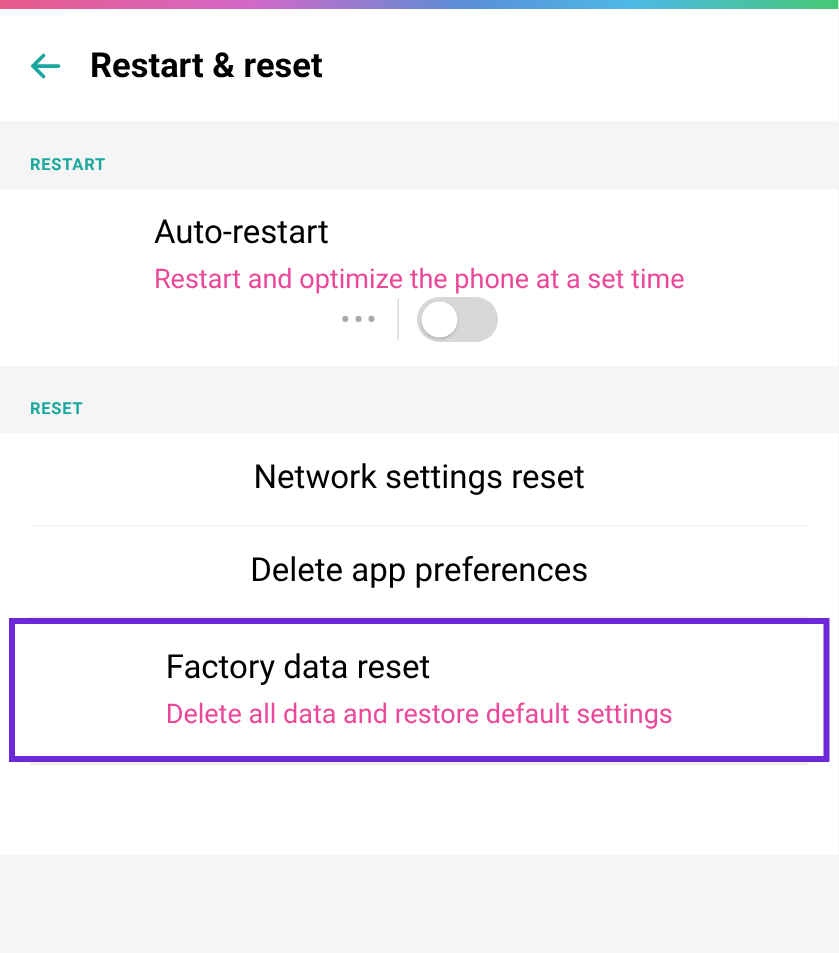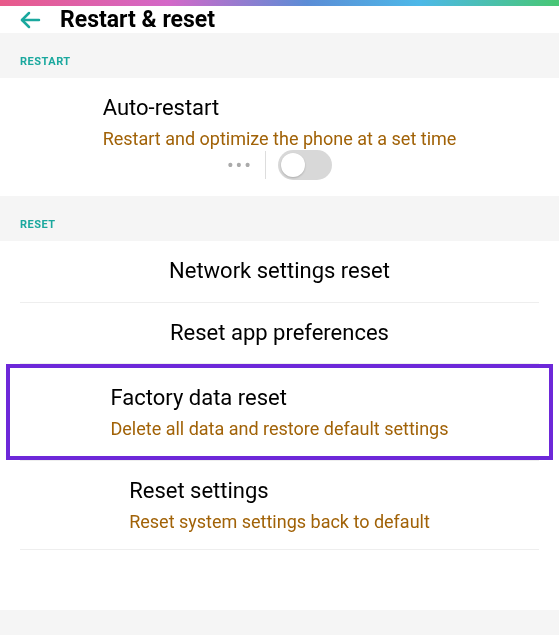--- a/index.html
+++ b/index.html
@@ -11,21 +11,21 @@
       position: relative;
     }
     .gradient-bar {
       width: 100%;
       height: 6px;
       background: linear-gradient(to right, #e85a8a 0%, #d468c8 30%, #5b8dd6 55%, #4db8e8 75%, #48c774 100%);
     }
     .header {
       display: flex;
       align-items: center;
-      padding: 0 18px;
+      padding: 24px 18px;
       background: #fff;
       text-align: right;
     }
     .back-arrow {
       width: 24px;
       height: 24px;
       margin-right: 18px;
       color: #1aa89e;
     }
     .header-title {
@@ -52,21 +52,21 @@
     .item-content {
       flex: 1;
     }
     .item-title {
       font-size: 22px;
       color: #000;
       line-height: 1.3;
     }
     .item-subtitle {
       font-size: 18px;
-      color: #a16207;
+      color: #ec4899;
       margin-top: 4px;
       line-height: 1.3;
     }
     .item-actions {
       display: flex;
       align-items: center;
       gap: 12px;
     }
     .dots {
       color: #aaa;
@@ -145,34 +145,28 @@
 <div style="background:#fff">
   <div class="item">
     <div class="item-content">
       <div class="item-title">Network settings reset</div>
     </div>
   </div>
   <div class="list-divider"></div>
 
   <div class="item">
     <div class="item-content">
-      <div class="item-title">Reset app preferences</div>
+      <div class="item-title">Delete app preferences</div>
     </div>
   </div>
   <div class="list-divider"></div>
 
   <div class="item highlighted">
     <div class="item-content">
       <div class="item-title">Factory data reset</div>
       <div class="item-subtitle">Delete all data and restore default settings</div>
     </div>
   </div>
   <div class="list-divider"></div>
 
-  <div class="item">
-    <div class="item-content">
-      <div class="item-title">Reset settings</div>
-      <div class="item-subtitle">Reset system settings back to default</div>
-    </div>
-  </div>
   <div class="list-divider"></div>
   <div class="spacer-bottom"></div>
 </div>
 
 </body></html>

